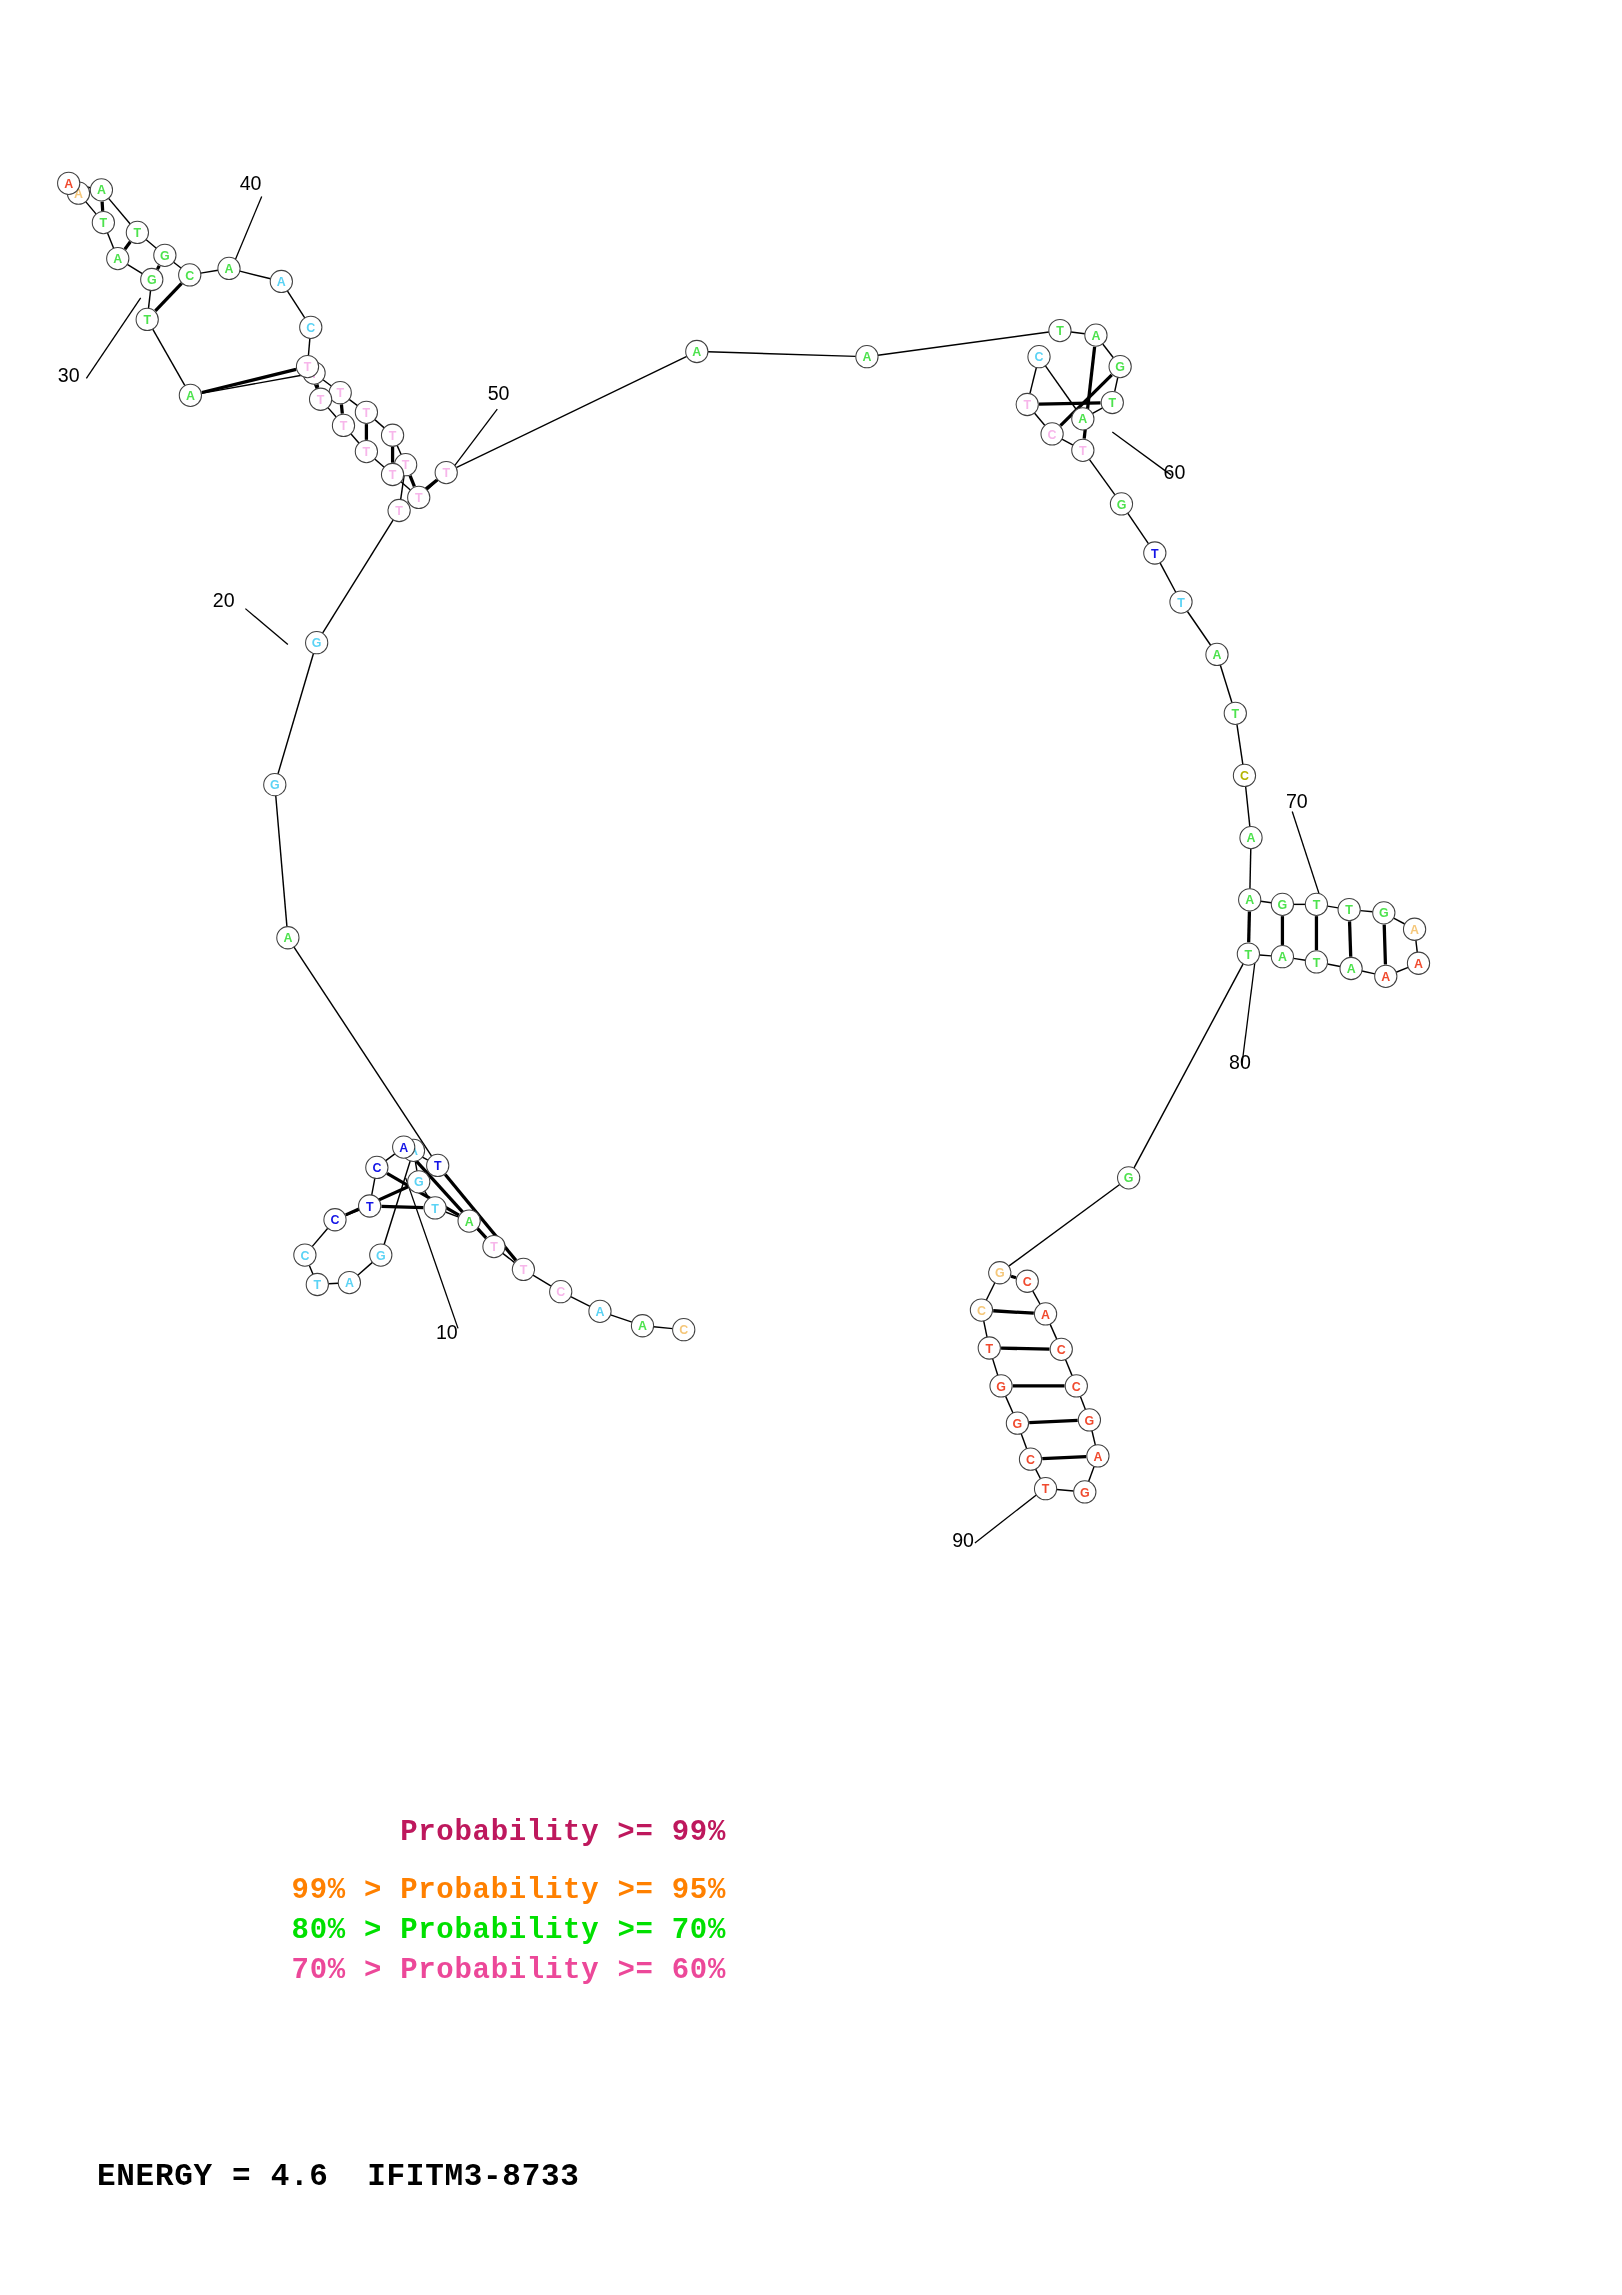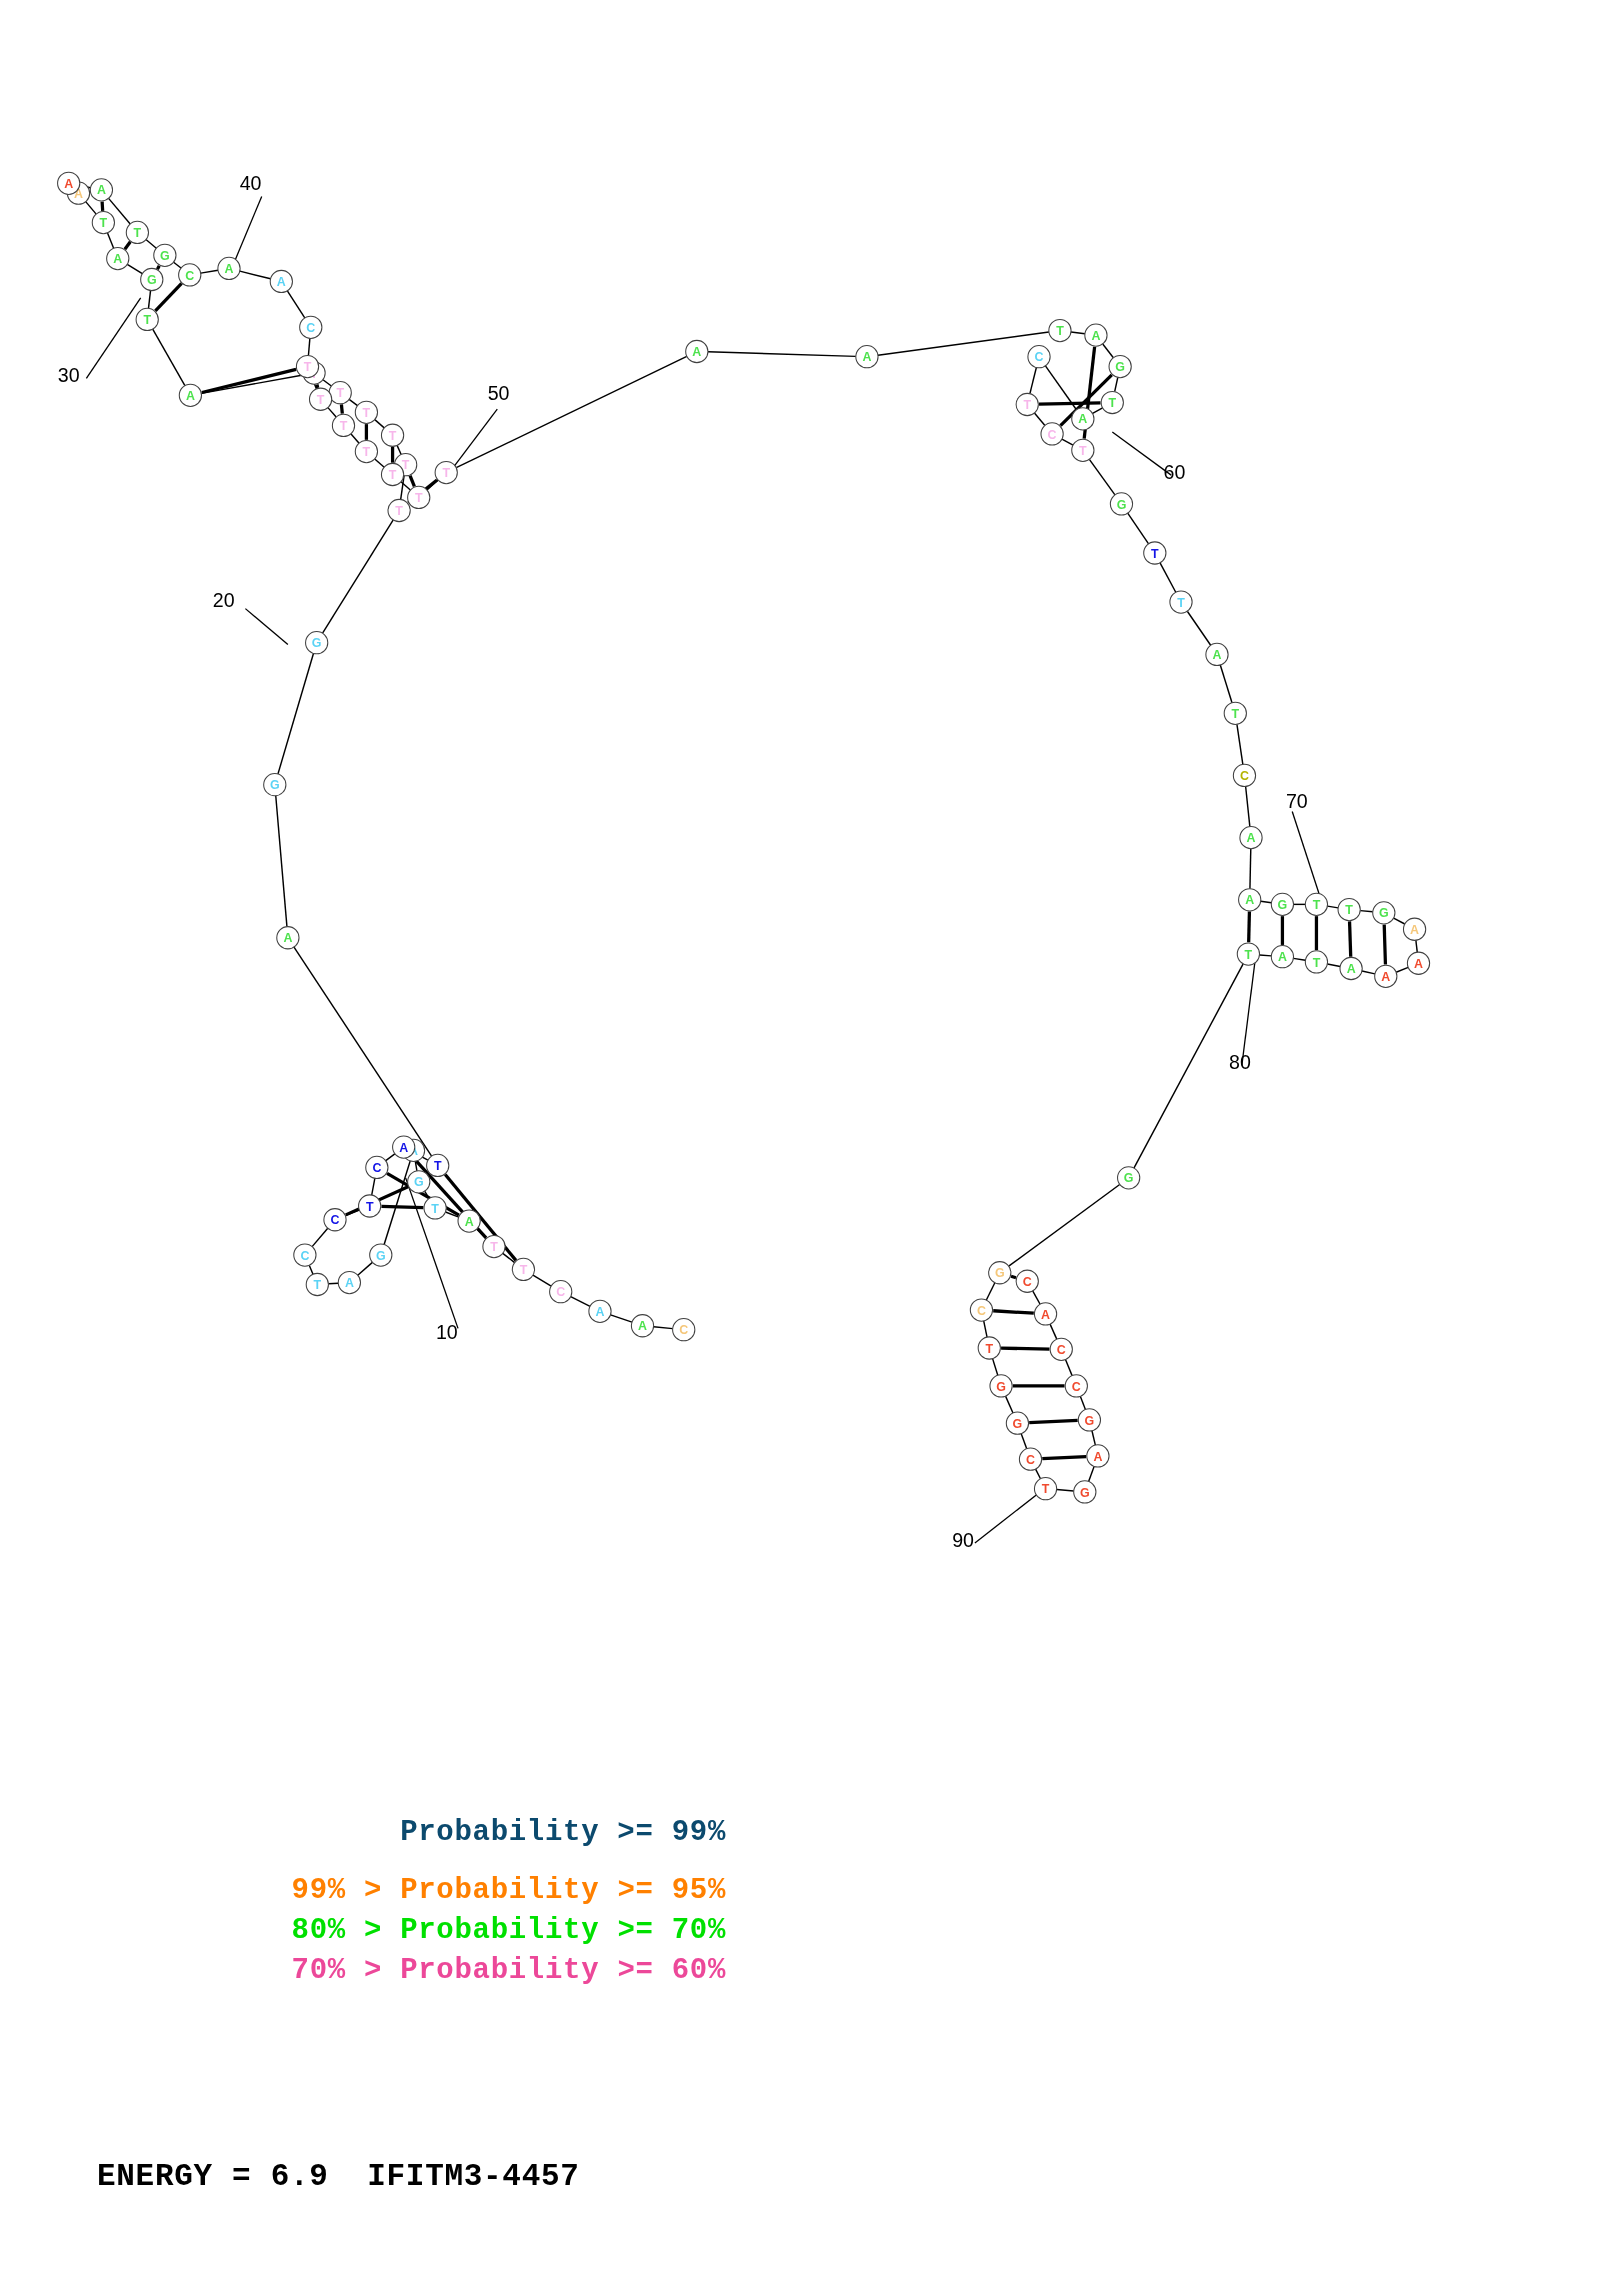--- a/index.html
+++ b/index.html
@@ -582,20 +582,20 @@
         <text x="762" y="611" text-anchor="middle" font-family="&quot;Liberation Sans&quot;, sans-serif" font-size="30" fill="#000000">50</text>
         <text x="1795" y="732" text-anchor="middle" font-family="&quot;Liberation Sans&quot;, sans-serif" font-size="30" fill="#000000">60</text>
         <text x="1982" y="1234" text-anchor="middle" font-family="&quot;Liberation Sans&quot;, sans-serif" font-size="30" fill="#000000">70</text>
         <text x="1895" y="1634" text-anchor="middle" font-family="&quot;Liberation Sans&quot;, sans-serif" font-size="30" fill="#000000">80</text>
         <text x="1472" y="2364" text-anchor="middle" font-family="&quot;Liberation Sans&quot;, sans-serif" font-size="30" fill="#000000">90</text>
       </g>
   </svg>
 </div>
 
 <div class="legend">
-  <div class="legend-row" style="color: #0c4a6e;">Probability &gt;= 99%</div>
+  <div class="legend-row" style="color: #be185d;">Probability &gt;= 99%</div>
   <div class="legend-row" style="color: rgb(255, 128, 0); margin-top: 18px;">99% &gt; Probability &gt;= 95%</div>
   <div class="legend-row" style="color: rgb(0, 224, 0); text-align: right;">80% &gt; Probability &gt;= 70%</div>
   <div class="legend-row" style="color: #ec4899;">70% &gt; Probability &gt;= 60%</div>
 </div>
 
-<div class="energy-line">ENERGY = 6.9  IFITM3-4457</div>
+<div class="energy-line">ENERGY = 4.6  IFITM3-8733</div>
 
 
 </body></html>

